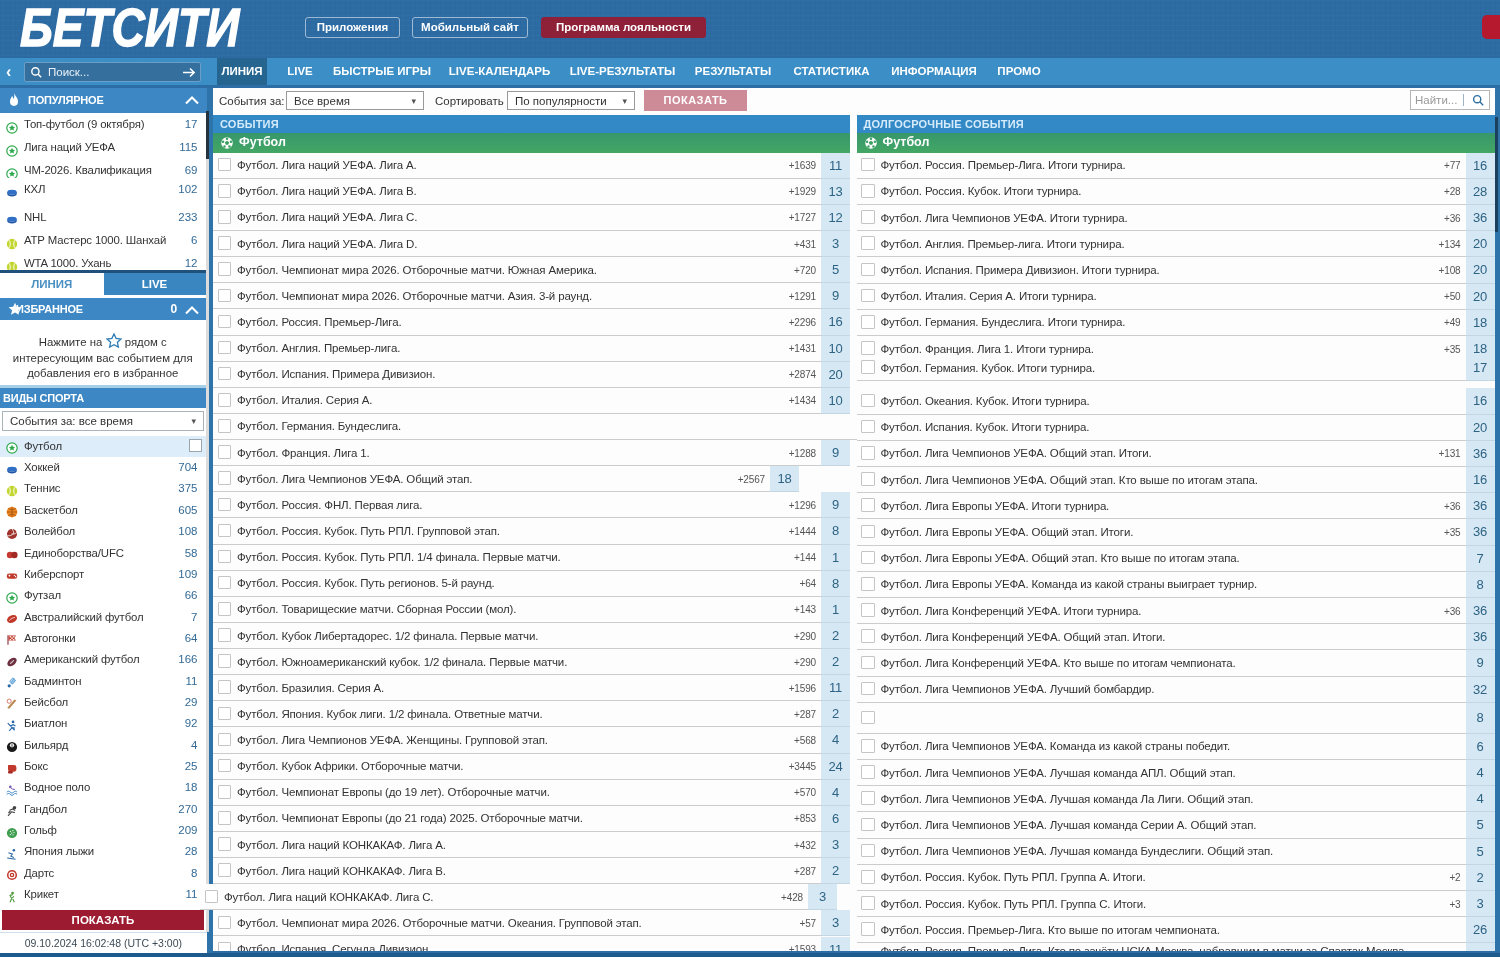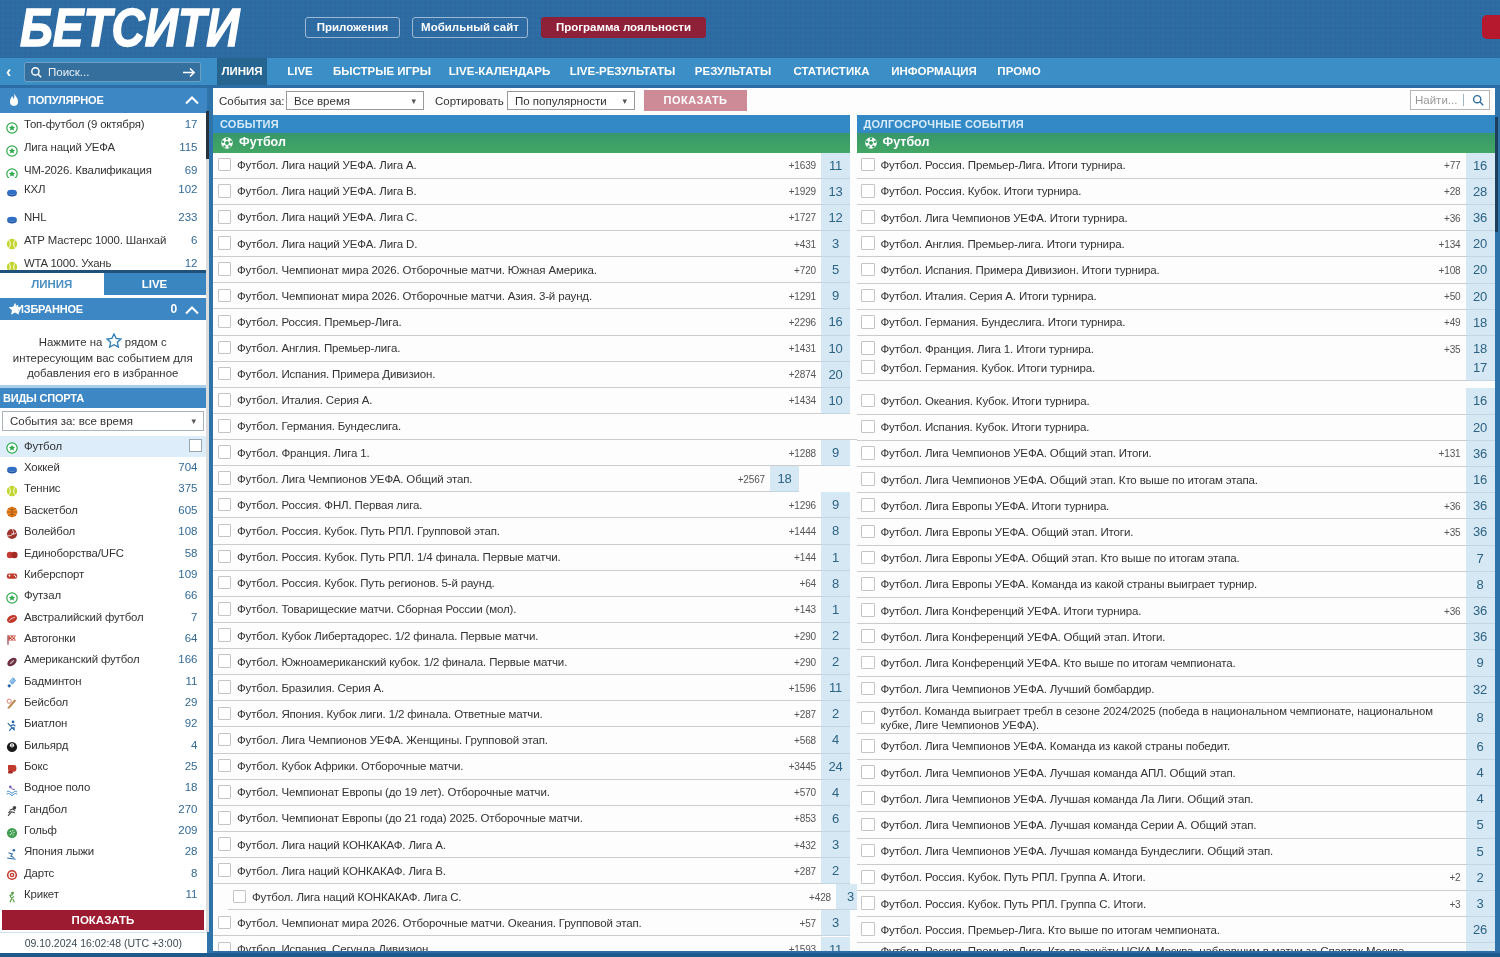--- a/index.html
+++ b/index.html
@@ -396,21 +396,21 @@
     <span style="position:absolute;left:24px;top:50%;transform:translateY(-50%);white-space:nowrap">Футбол. Лига наций КОНКАКАФ. Лига A.</span>
     <span class="plus" style="right:34px;top:50%;transform:translateY(-50%)">+432</span>
     <span class="cbox" style="right:0;top:0;height:26.13px;line-height:25.13px;border-bottom:1px solid #c3d6e4">3</span>
   </div>
 <div class="row" style="left:213px;top:858.11px;width:637px;height:26.13px">
     <span class="cbx" style="top:5.3px"></span>
     <span style="position:absolute;left:24px;top:50%;transform:translateY(-50%);white-space:nowrap">Футбол. Лига наций КОНКАКАФ. Лига B.</span>
     <span class="plus" style="right:34px;top:50%;transform:translateY(-50%)">+287</span>
     <span class="cbox" style="right:0;top:0;height:26.13px;line-height:25.13px;border-bottom:1px solid #c3d6e4">2</span>
   </div>
-<div class="row" style="left:228px;top:884.24px;width:637px;height:26.13px">
+<div class="row" style="left:200px;top:884.24px;width:637px;height:26.13px">
     <span class="cbx" style="top:5.3px"></span>
     <span style="position:absolute;left:24px;top:50%;transform:translateY(-50%);white-space:nowrap">Футбол. Лига наций КОНКАКАФ. Лига C.</span>
     <span class="plus" style="right:34px;top:50%;transform:translateY(-50%)">+428</span>
     <span class="cbox" style="right:0;top:0;height:26.13px;line-height:25.13px;border-bottom:1px solid #c3d6e4">3</span>
   </div>
 <div class="row" style="left:213px;top:910.37px;width:637px;height:26.13px">
     <span class="cbx" style="top:5.3px"></span>
     <span style="position:absolute;left:24px;top:50%;transform:translateY(-50%);white-space:nowrap">Футбол. Чемпионат мира 2026. Отборочные матчи. Океания. Групповой этап.</span>
     <span class="plus" style="right:34px;top:50%;transform:translateY(-50%)">+57</span>
     <span class="cbox" style="right:0;top:0;height:26.13px;line-height:25.13px;border-bottom:1px solid #c3d6e4">3</span>
@@ -545,21 +545,20 @@
     <span style="position:absolute;left:24px;top:50%;transform:translateY(-50%);white-space:nowrap">Футбол. Лига Конференций УЕФА. Кто выше по итогам чемпионата.</span>
     <span class="cbox" style="right:0;top:0;height:26.20px;line-height:25.20px;border-bottom:1px solid #c3d6e4">9</span>
   </div>
 <div class="row" style="left:856.5px;top:676.60px;width:638px;height:26.20px">
     <span class="cbx" style="top:5.3px"></span>
     <span style="position:absolute;left:24px;top:50%;transform:translateY(-50%);white-space:nowrap">Футбол. Лига Чемпионов УЕФА. Лучший бомбардир.</span>
     <span class="cbox" style="right:0;top:0;height:26.20px;line-height:25.20px;border-bottom:1px solid #c3d6e4">32</span>
   </div>
 <div class="row" style="left:856.5px;top:702.80px;width:638px;height:31.00px">
     <span class="cbx" style="top:7.8px"></span>
-    <div style="position:absolute;left:24px;top:1px;right:30px;line-height:14.5px;font-size:11.3px;letter-spacing:-.1px;white-space:nowrap">Футбол. Команда выиграет требл в сезоне 2024/2025 (победа в национальном чемпионате, национальном<br>кубке, Лиге Чемпионов УЕФА).</div>
     <span class="cbox" style="right:0;top:0;height:31.00px;line-height:30.00px;border-bottom:1px solid #c3d6e4">8</span>
   </div>
 <div class="row" style="left:856.5px;top:733.80px;width:638px;height:26.20px">
     <span class="cbx" style="top:5.3px"></span>
     <span style="position:absolute;left:24px;top:50%;transform:translateY(-50%);white-space:nowrap">Футбол. Лига Чемпионов УЕФА. Команда из какой страны победит.</span>
     <span class="cbox" style="right:0;top:0;height:26.20px;line-height:25.20px;border-bottom:1px solid #c3d6e4">6</span>
   </div>
 <div class="row" style="left:856.5px;top:760.00px;width:638px;height:26.20px">
     <span class="cbx" style="top:5.3px"></span>
     <span style="position:absolute;left:24px;top:50%;transform:translateY(-50%);white-space:nowrap">Футбол. Лига Чемпионов УЕФА. Лучшая команда АПЛ. Общий этап.</span>

